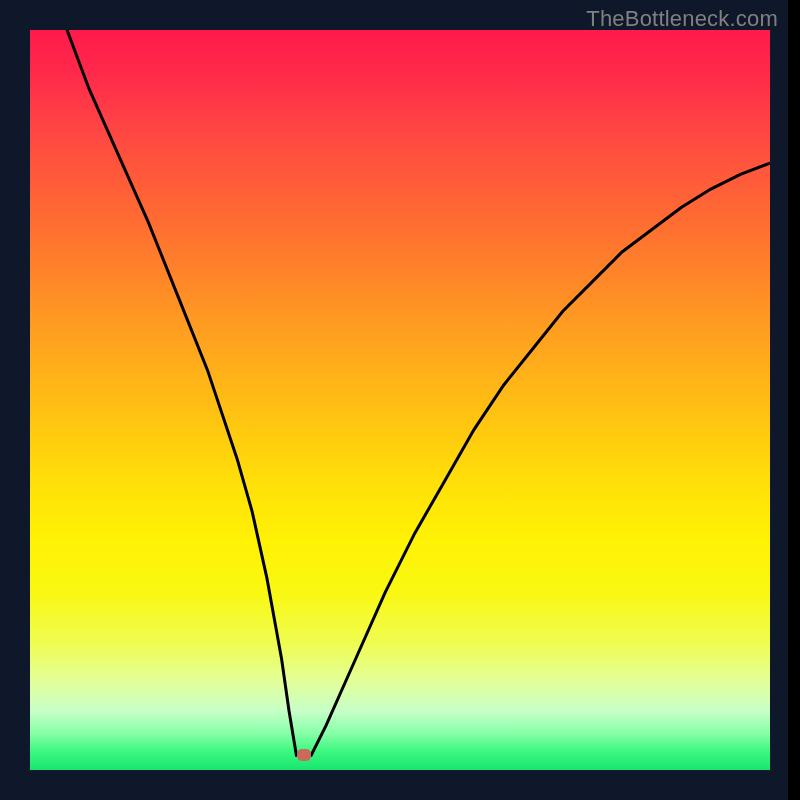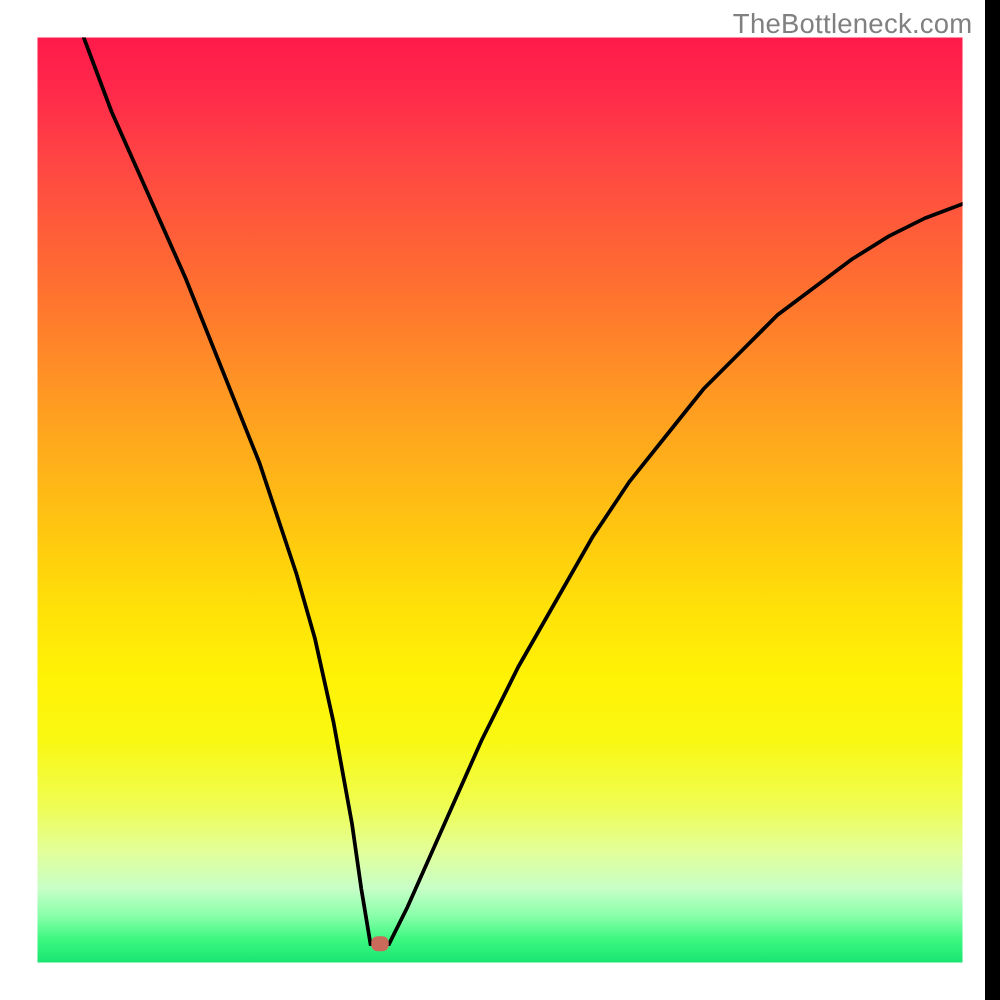--- a/index.html
+++ b/index.html
@@ -8,21 +8,21 @@
     width: 800px;
     height: 800px;
     overflow: hidden;
     background: #000;
     font-family: Arial, Helvetica, sans-serif;
   }
   .frame {
     position: relative;
     width: 788px;
     height: 800px;
-    background: #ffffff;
+    background: #0f172a;
   }
   .plot-area {
     position: absolute;
     left: 30px;
     top: 30px;
     width: 740px;
     height: 740px;
     background: linear-gradient(to bottom,
       #ff1a4b 0%,
       #ff2a4a 6%,

